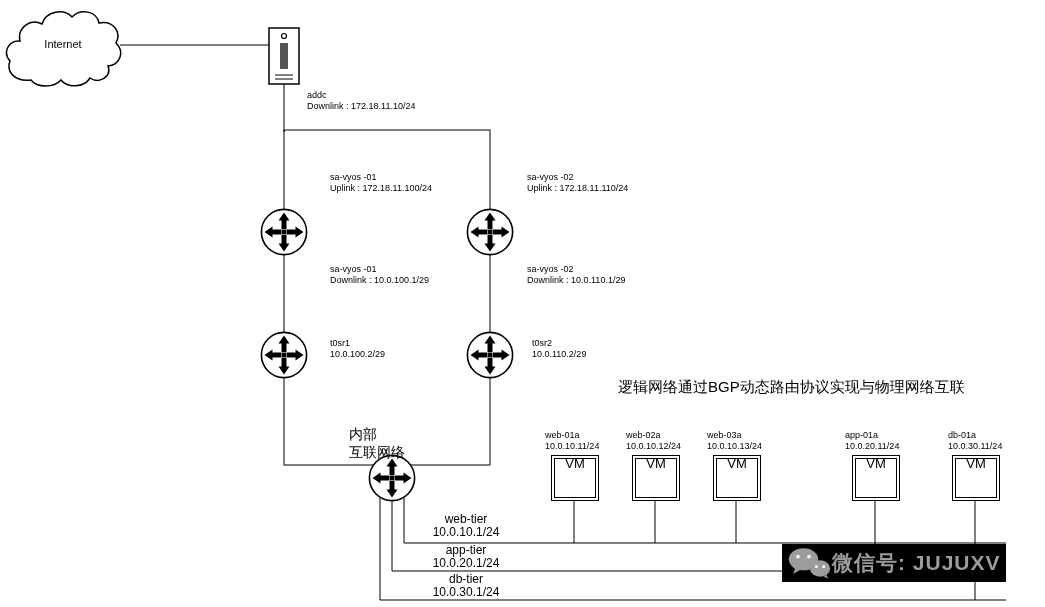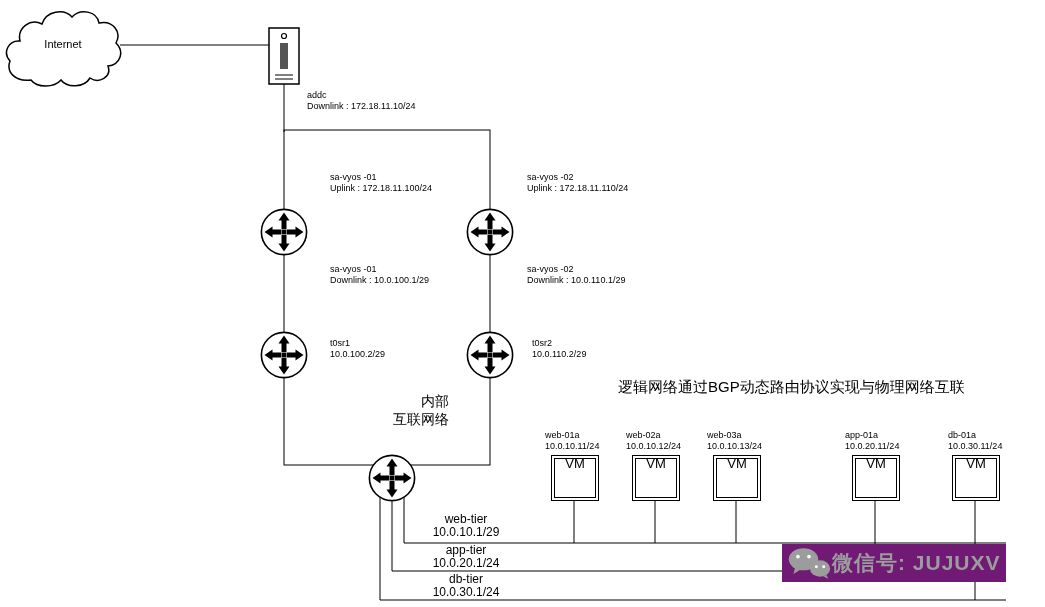--- a/index.html
+++ b/index.html
@@ -6,27 +6,27 @@
   .canvas{
     position:relative;width:1006px;height:607px;background:#fff;overflow:hidden;
     font-family:"Liberation Sans","DejaVu Sans",sans-serif;color:#000;
   }
   .abs{position:absolute;}
   svg{display:block;}
   .wires{position:absolute;left:0;top:0;}
   .lbl{position:absolute;font-size:9px;line-height:11px;white-space:nowrap;}
   .lbl div{white-space:nowrap;}
   .cloud-label{position:absolute;font-size:11px;text-align:center;}
-  .internal-label{position:absolute;font-size:14px;line-height:18px;text-align:right;}
+  .internal-label{position:absolute;font-size:14px;line-height:18px;text-align:left;margin-top:33px;}
   .annotation{position:absolute;font-size:15px;white-space:nowrap;}
   .vm{position:absolute;width:46px;height:44px;background:#fff;border:1px solid #000;
       display:flex;align-items:flex-start;justify-content:center;font-size:13px;}
   .vm::after{content:"";position:absolute;inset:2px;border:1px solid #000;pointer-events:none;}
   .tier{position:absolute;width:116px;text-align:center;font-size:12px;line-height:13px;}
-  .watermark{position:absolute;display:flex;align-items:center;gap:0;background:#701a75;
+  .watermark{position:absolute;display:flex;align-items:center;gap:0;background:#000000;
       padding:2px 6px 2px 4px;text-align:center;}
   .watermark .wm-text{font-size:21px;font-weight:bold;color:#9c9c9c;letter-spacing:1px;white-space:nowrap;}
 </style>
 </head>
 <body>
 
 <div class="canvas">
 
   <svg width="0" height="0" style="position:absolute" aria-hidden="true">
     <defs>
@@ -164,21 +164,21 @@
     </div>
   <div class="vm" style="left:852px;top:455px">
       <span>VM</span>
     </div>
   <div class="vm" style="left:952px;top:455px">
       <span>VM</span>
     </div>
 
   <div class="tier" style="left:408px;top:513px">
     <div>web-tier</div>
-    <div>10.0.10.1/29</div>
+    <div>10.0.10.1/24</div>
   </div>
   <div class="tier" style="left:408px;top:544px">
     <div>app-tier</div>
     <div>10.0.20.1/24</div>
   </div>
   <div class="tier" style="left:408px;top:573px">
     <div>db-tier</div>
     <div>10.0.30.1/24</div>
   </div>
 

